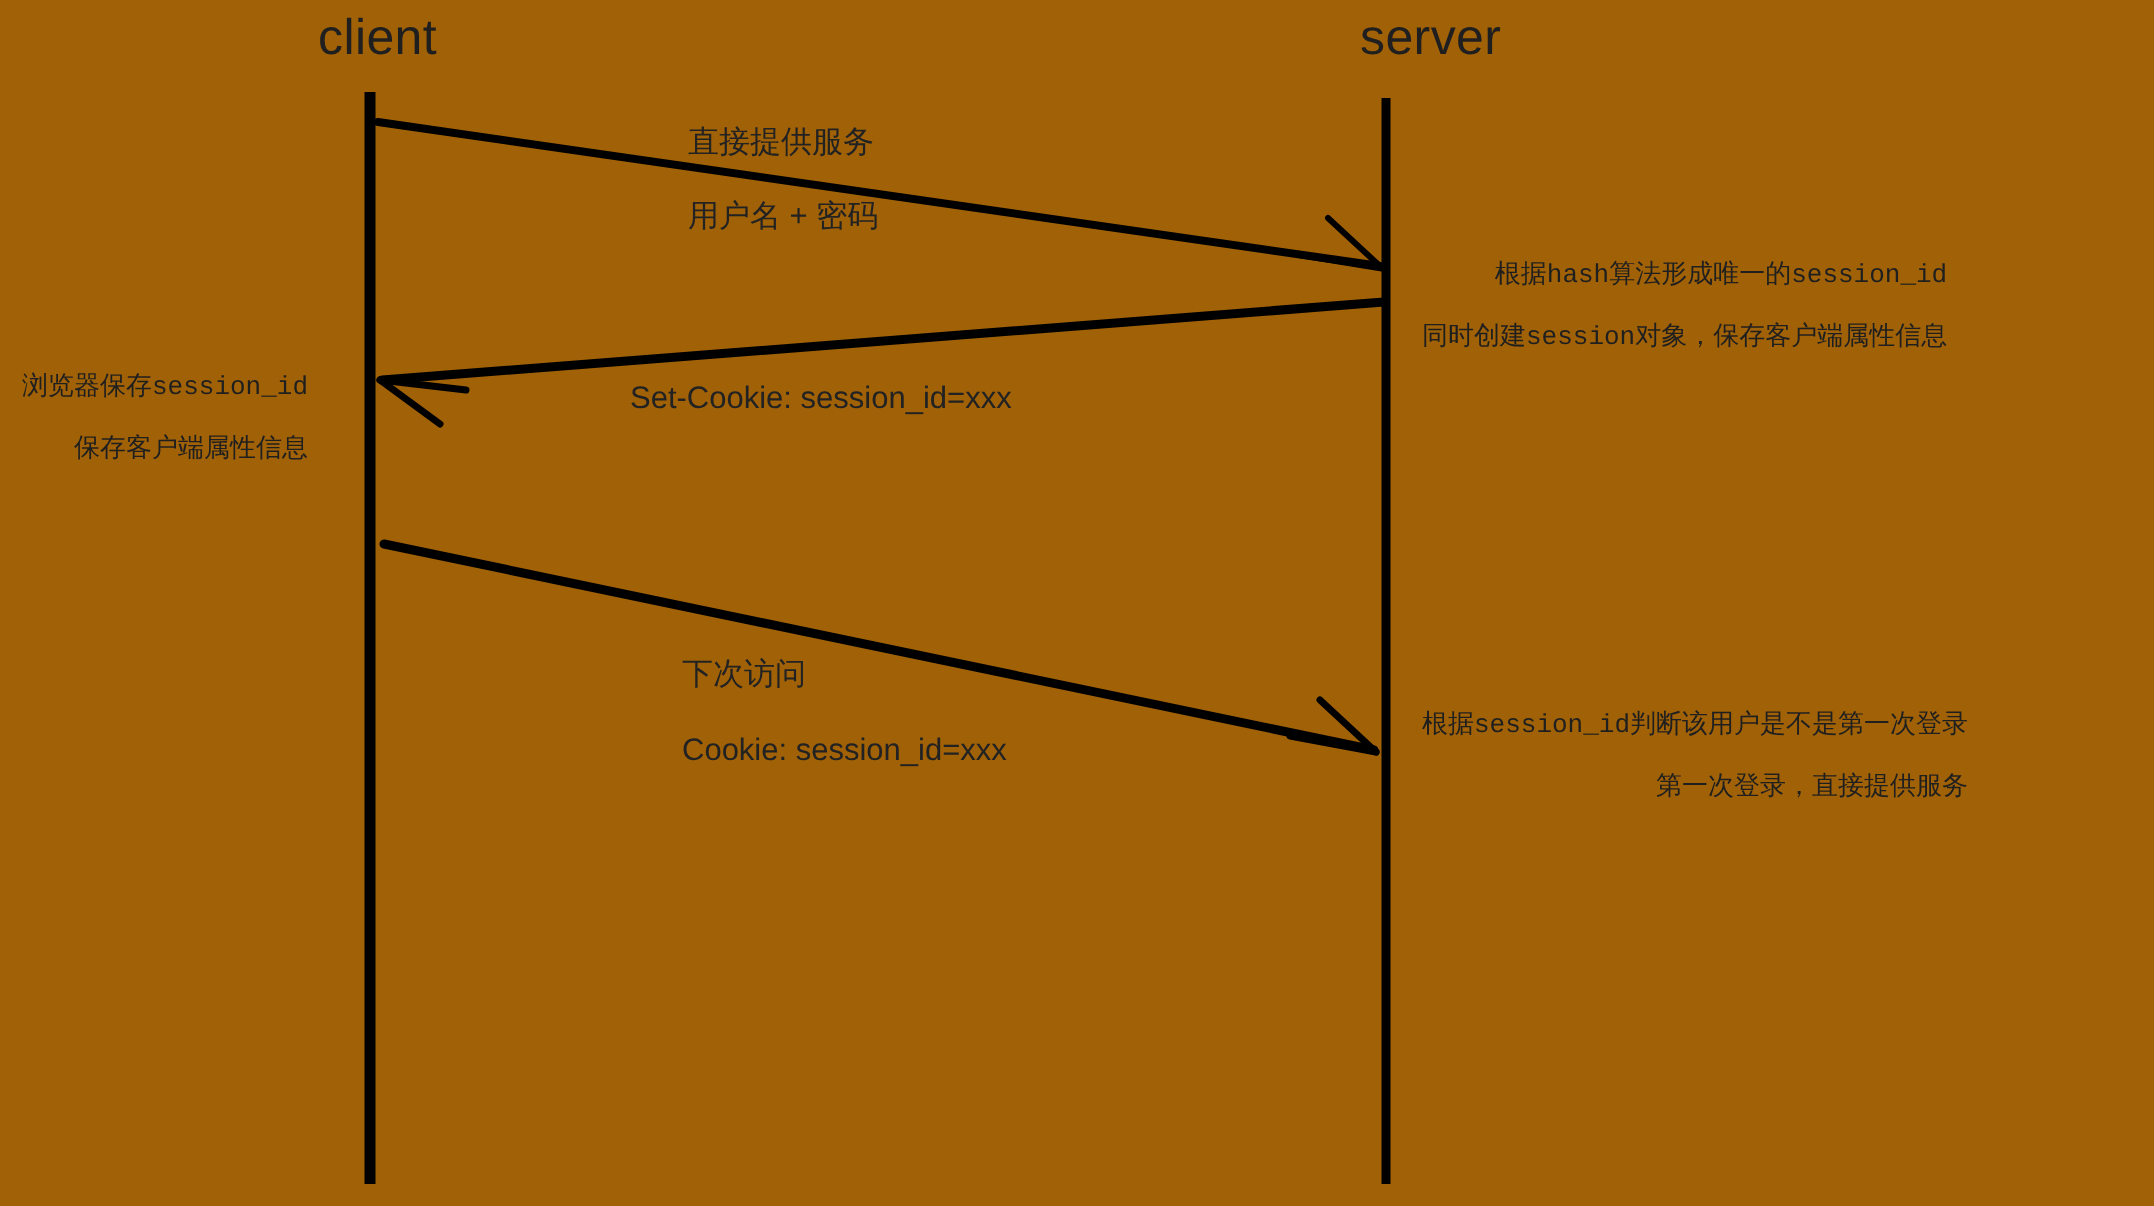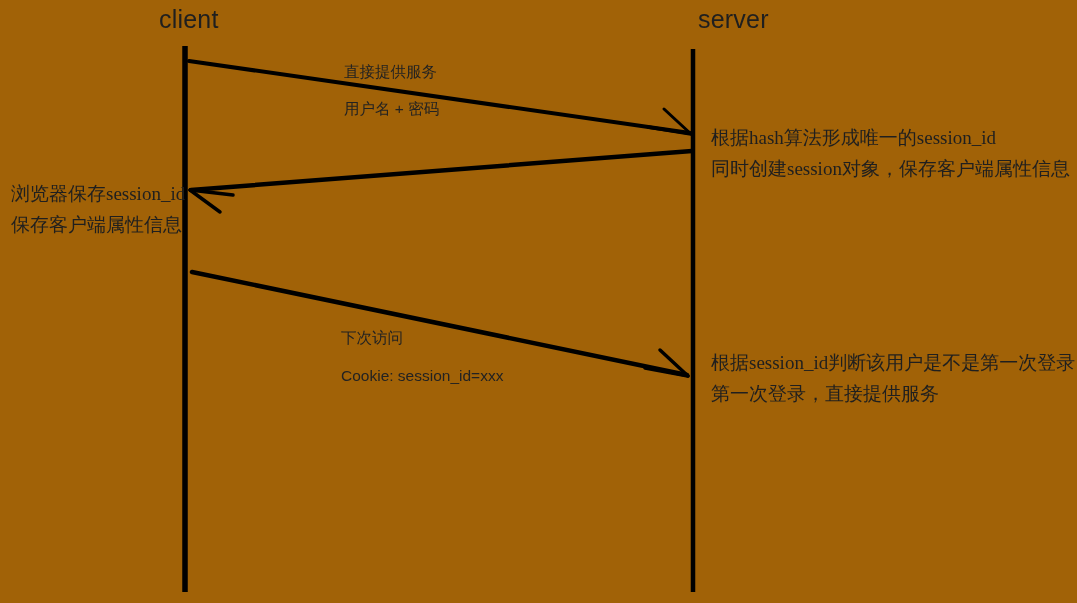--- a/index.html
+++ b/index.html
@@ -38,44 +38,45 @@
   .msg-label {
     position: absolute;
     font-size: 15.5px;
     color: #222222;
     white-space: nowrap;
     line-height: 1.0;
     font-family: "Liberation Sans", "DejaVu Sans", sans-serif;
   }
   .note {
     position: absolute;
-    font-size: 19px;
+    font-size: 13px;
     color: #1f1f1f;
     white-space: nowrap;
     line-height: 31px;
-    font-family: Liberation Serif, serif;
+    font-family: Liberation Mono, monospace;
+    text-align: right;
   }
   .note .line { display: block; }
   .watermark {
     position: absolute;
     font-size: 17px;
     color: #d8d8d8;
     white-space: nowrap;
     letter-spacing: 0.5px;
     font-family: "Liberation Sans", "DejaVu Sans", sans-serif;
   }
 </style>
 </head>
 <body>
 
 <div id="canvas">
 
   <div class="actor-label" style="left:159px; top:5px;">client</div>
 
-  <div class="actor-label" style="left:698px; top:5px;">server</div>
+  <div class="actor-label" style="left:680px; top:5px;">server</div>
 
   <svg class="overlay" viewBox="0 0 1077 603" xmlns="http://www.w3.org/2000/svg">
 
     <line x1="185" y1="46" x2="185" y2="592" stroke="#000000" stroke-width="5.5" stroke-linecap="butt"></line>
 
     <line x1="693" y1="49" x2="693" y2="592" stroke="#000000" stroke-width="4.5" stroke-linecap="butt"></line>
 
     <g>
       <line x1="189" y1="61" x2="690" y2="133" stroke="#000000" stroke-width="4" stroke-linecap="round"></line>
       <line x1="664" y1="109" x2="691" y2="134" stroke="#000000" stroke-width="3" stroke-linecap="round"></line>
@@ -91,20 +92,21 @@
     <g>
       <line x1="192" y1="272" x2="687" y2="375" stroke="#000000" stroke-width="4.5" stroke-linecap="round"></line>
       <line x1="660" y1="350" x2="688" y2="376" stroke="#000000" stroke-width="3.5" stroke-linecap="round"></line>
       <line x1="645" y1="368" x2="688" y2="376" stroke="#000000" stroke-width="3.5" stroke-linecap="round"></line>
     </g>
   </svg>
 
   <div class="msg-label" style="left:344px; top:64px;">直接提供服务</div>
   <div class="msg-label" style="left:344px; top:101px;">用户名 + 密码</div>
 
+  <div class="msg-label" style="left:315px; top:192px;">Set-Cookie: session_id=xxx</div>
 
   <div class="msg-label" style="left:341px; top:330px;text-align:center;">下次访问</div>
   <div class="msg-label" style="left:341px; top:368px;">Cookie: session_id=xxx</div>
 
   <div class="note" style="left:711px; top:122px;">
     <span class="line">根据hash算法形成唯一的session_id</span>
     <span class="line">同时创建session对象，保存客户端属性信息</span>
   </div>
 
   <div class="note" style="left:11px; top:178px;">

